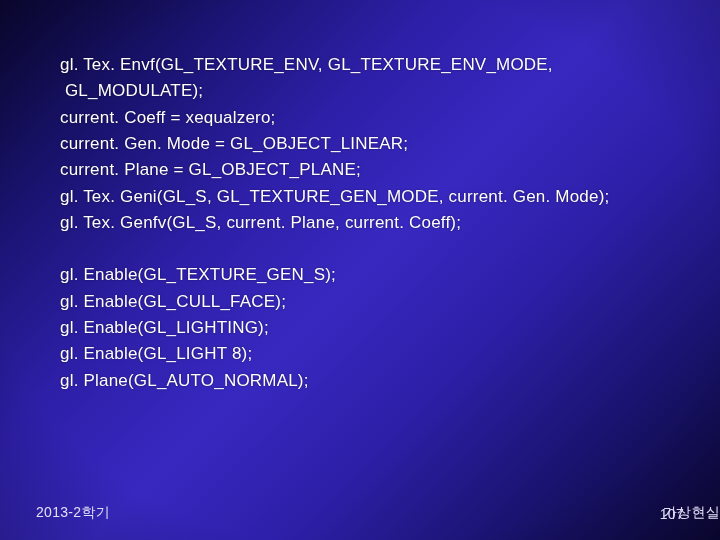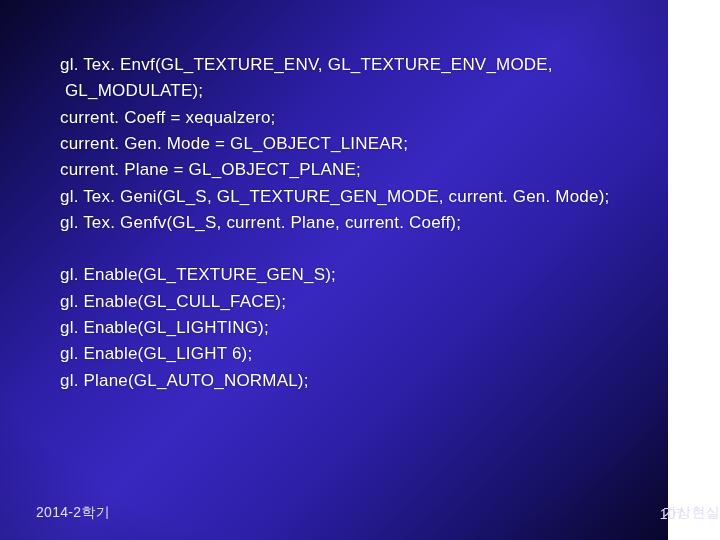--- a/index.html
+++ b/index.html
@@ -5,21 +5,21 @@
   html, body {
     margin: 0;
     padding: 0;
     width: 720px;
     height: 540px;
     overflow: hidden;
     font-family: Arial, "Malgun Gothic", sans-serif;
   }
   .slide {
     position: relative;
-    width: 668px;
+    width: 720px;
     height: 540px;
     background:
       radial-gradient(ellipse 900px 700px at 50% 50%,
         rgba(40,30,140,0.0) 0%,
         rgba(40,30,140,0.0) 40%,
         rgba(5,3,25,0.55) 75%,
         rgba(0,0,0,0.9) 100%),
       linear-gradient(135deg,
         #0a0732 0%,
         #1a1370 18%,
@@ -84,22 +84,22 @@
     <div class="code-line"> GL_MODULATE);</div>
     <div class="code-line">current. Coeff = xequalzero;</div>
     <div class="code-line">current. Gen. Mode = GL_OBJECT_LINEAR;</div>
     <div class="code-line">current. Plane = GL_OBJECT_PLANE;</div>
     <div class="code-line">gl. Tex. Geni(GL_S, GL_TEXTURE_GEN_MODE, current. Gen. Mode);</div>
     <div class="code-line">gl. Tex. Genfv(GL_S, current. Plane, current. Coeff);</div>
     <div class="spacer"></div>
     <div class="code-line">gl. Enable(GL_TEXTURE_GEN_S);</div>
     <div class="code-line">gl. Enable(GL_CULL_FACE);</div>
     <div class="code-line">gl. Enable(GL_LIGHTING);</div>
-    <div class="code-line">gl. Enable(GL_LIGHT 6);</div>
+    <div class="code-line">gl. Enable(GL_LIGHT 8);</div>
     <div class="code-line">gl. Plane(GL_AUTO_NORMAL);</div>
   </div>
 
   <div class="footer">
-    <div class="foot-left">2014-2학기</div>
+    <div class="foot-left">2013-2학기</div>
     <div class="foot-center">가상현실</div>
     <div class="foot-right">107</div>
   </div>
 </div>
 
 </body></html>

